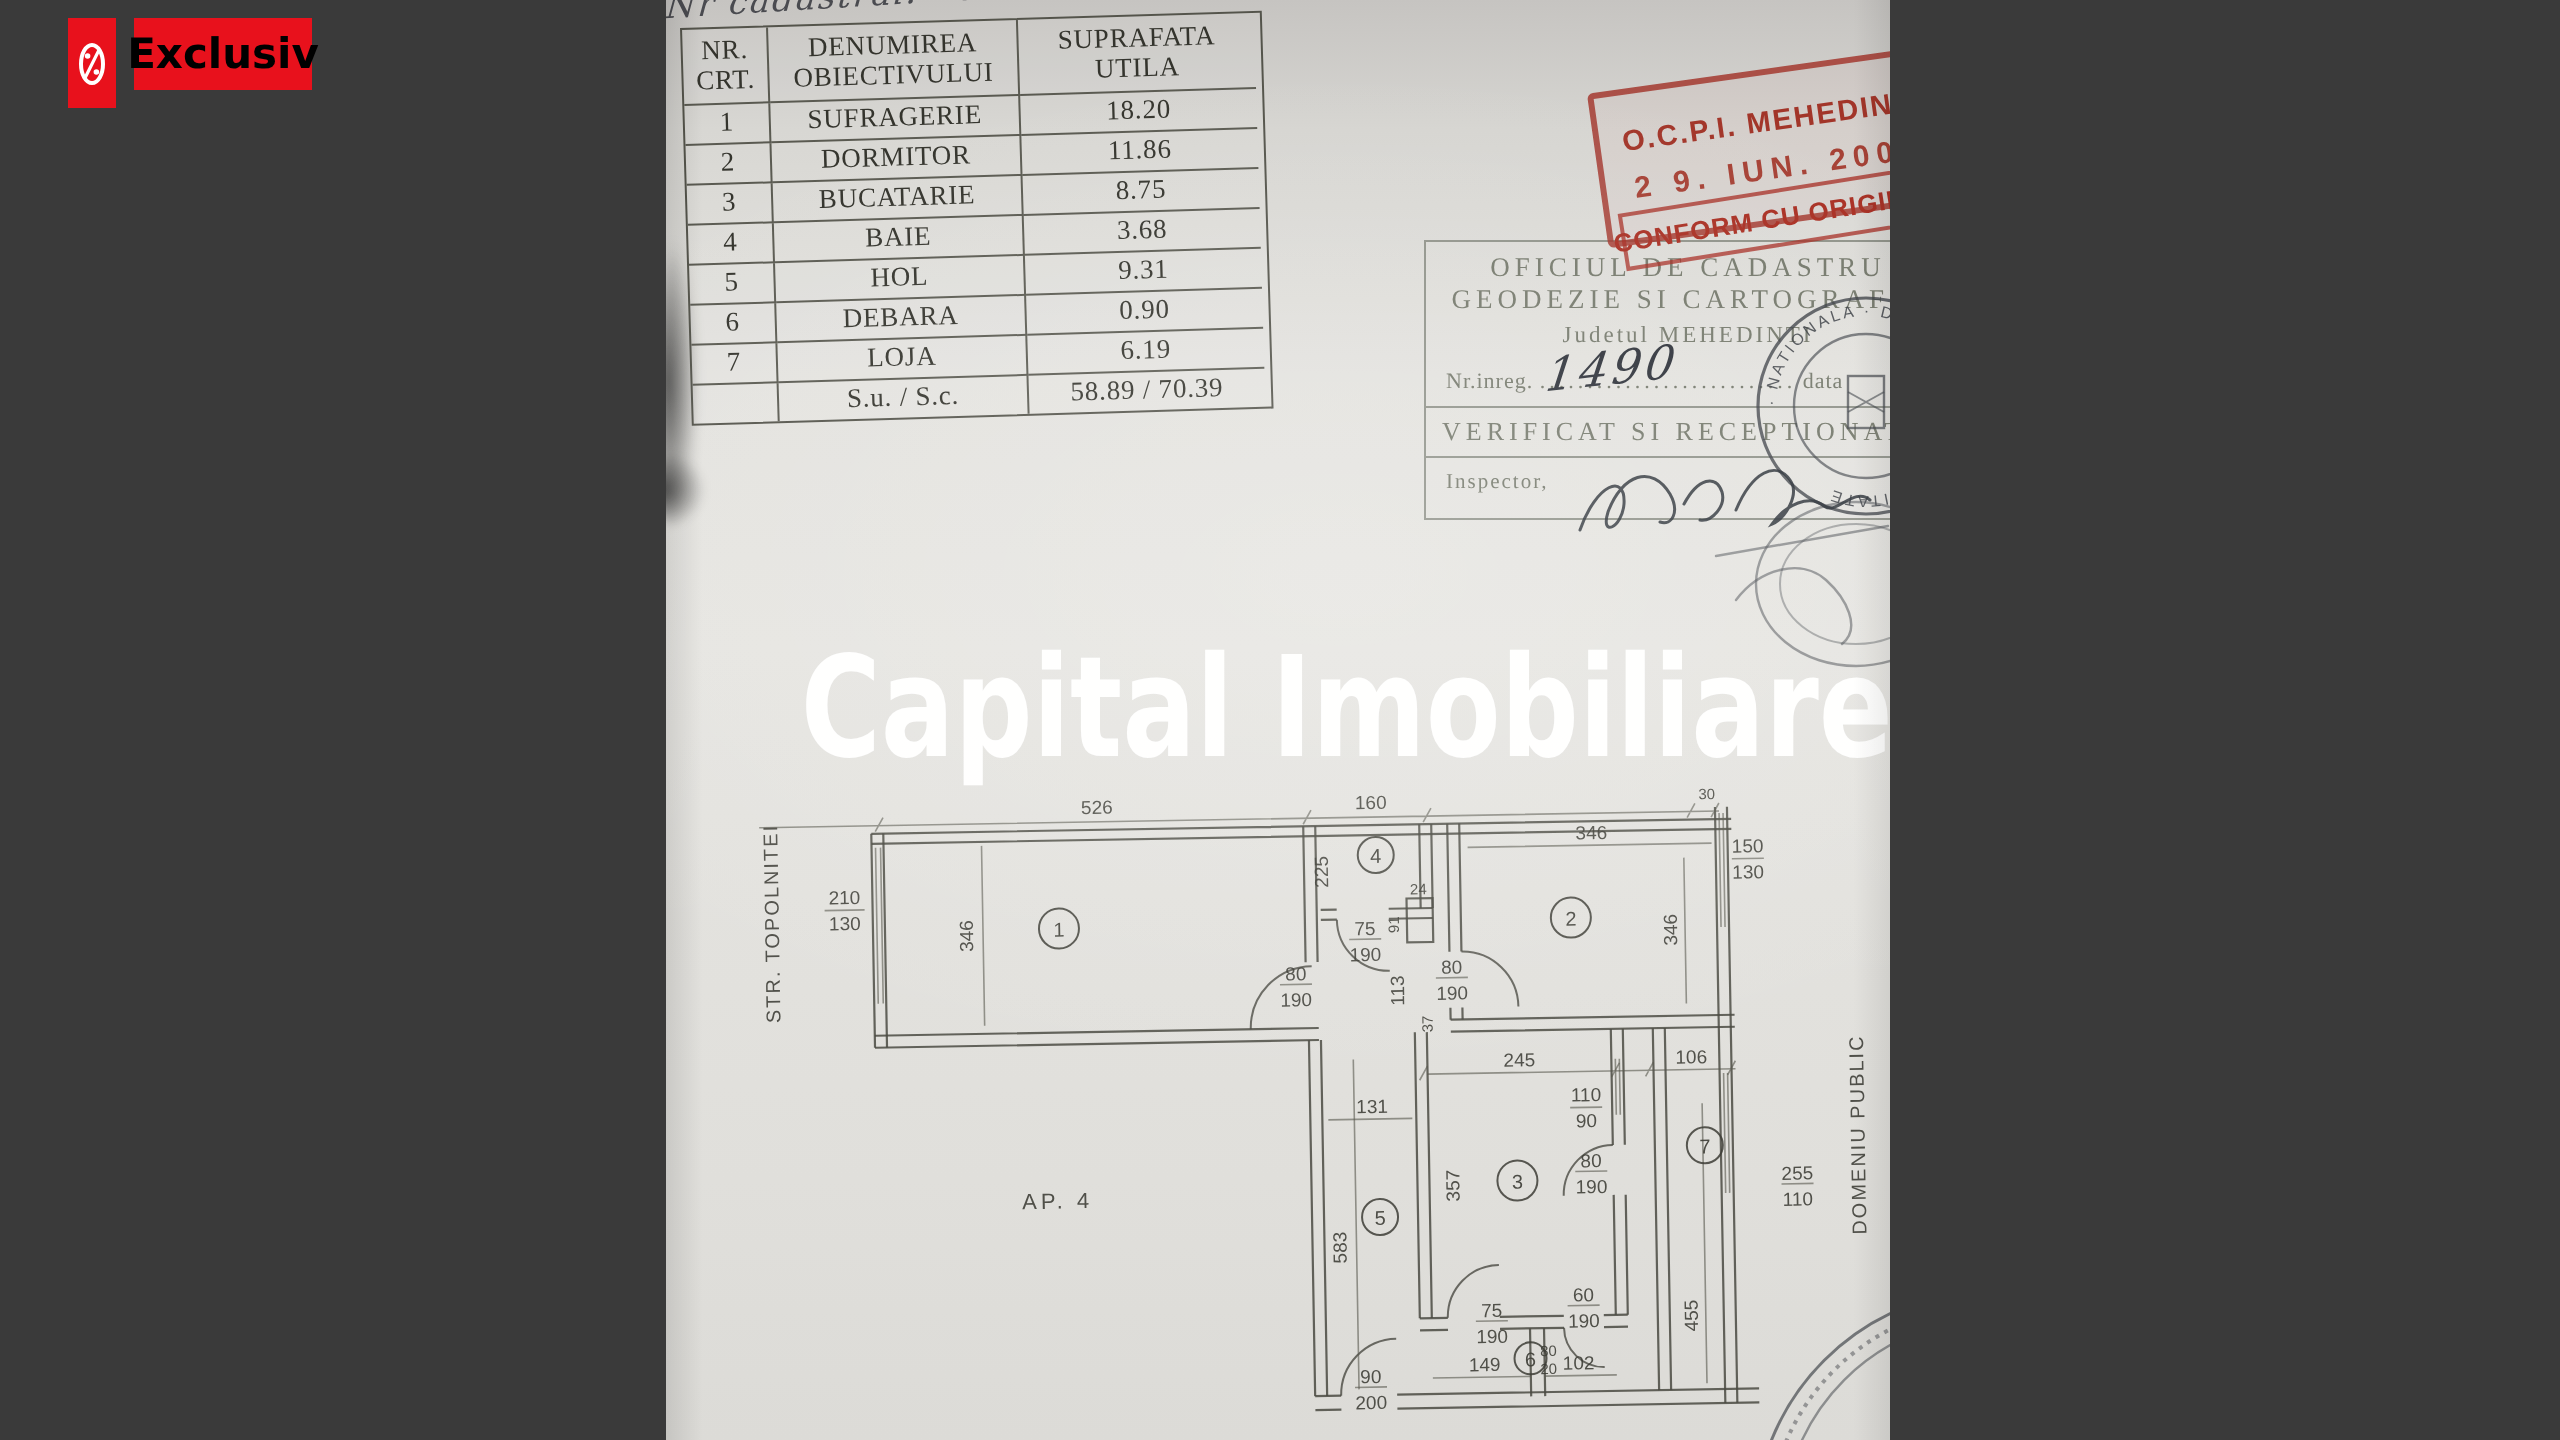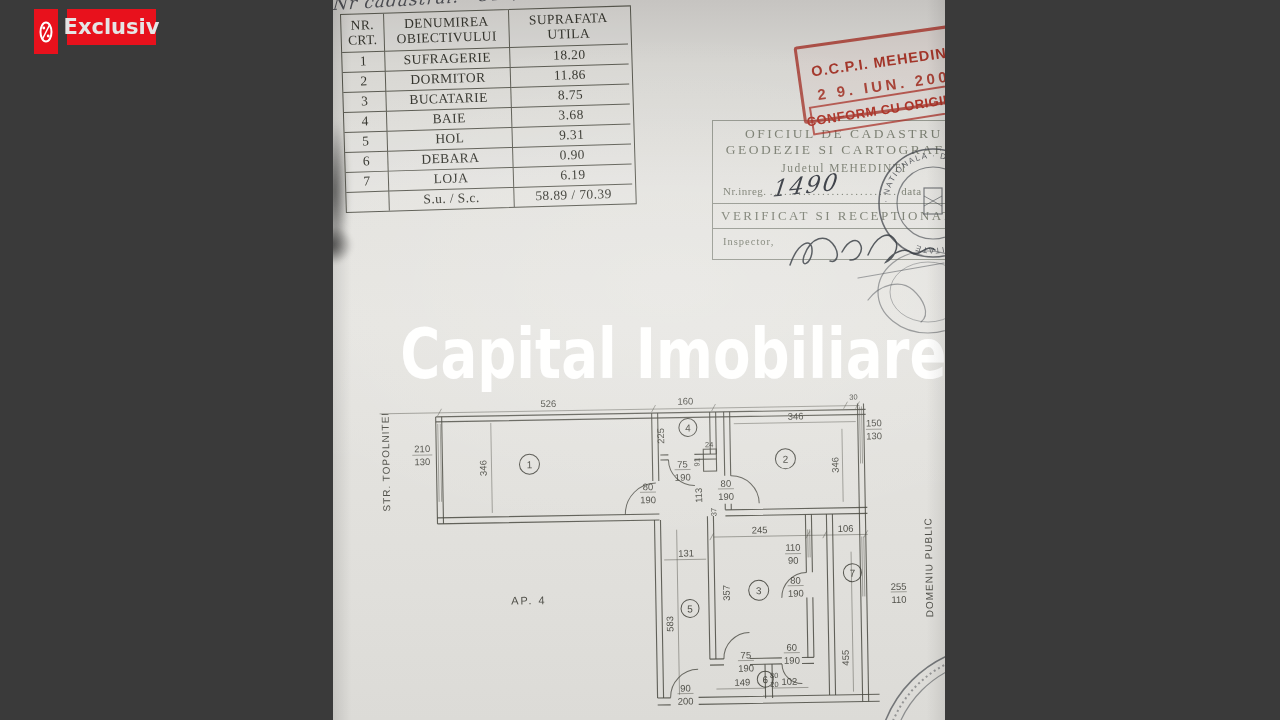--- a/index.html
+++ b/index.html
@@ -13,21 +13,21 @@
                linear-gradient(90deg, rgba(0,0,0,.10) 0%, rgba(0,0,0,0) 3%, rgba(0,0,0,0) 97%, rgba(0,0,0,.08) 100%);
     pointer-events:none;}
   .edge-shadow{position:absolute;left:-4px;top:116px;width:20px;height:150px;border-radius:50%;
     background:radial-gradient(ellipse at 20% 50%, rgba(30,30,30,.75), rgba(30,30,30,0) 70%);filter:blur(3px);}
   .edge-shadow2{position:absolute;left:-6px;top:225px;width:26px;height:40px;border-radius:50%;
     background:radial-gradient(ellipse at 10% 50%, rgba(25,25,25,.8), rgba(25,25,25,0) 70%);filter:blur(2px);}
 
   
   .badge-logo{position:absolute;left:34px;top:9px;width:24px;height:45px;background:#e8111c;
     display:flex;align-items:center;justify-content:center;}
-  .badge-label{position:absolute;left:67px;top:9px;width:89px;height:36px;background:#e8111c;color:#e5e5e5;
+  .badge-label{position:absolute;left:67px;top:9px;width:89px;height:36px;background:#e8111c;color:#000000;
     font-family:"DejaVu Sans",sans-serif;font-weight:bold;font-size:21px;display:flex;align-items:center;justify-content:center;}
 
   
   .handtop{position:absolute;left:1px;top:-6px;transform:rotate(-3.5deg) skewX(-8deg);transform-origin:left top;
     font-family:"DejaVu Serif",serif;font-style:italic;font-size:17px;color:#3d3e44;letter-spacing:1px;white-space:nowrap;opacity:.9;}
 
   
   .rtable{position:absolute;left:7px;top:14px;width:289px;transform:rotate(-1.7deg);transform-origin:left top;
     font-family:"Liberation Serif",serif;color:#34342d;border:1.5px solid #54544b;background:rgba(255,255,255,.06);}
   .trow{display:grid;grid-template-columns:43px 125px 118px;}

